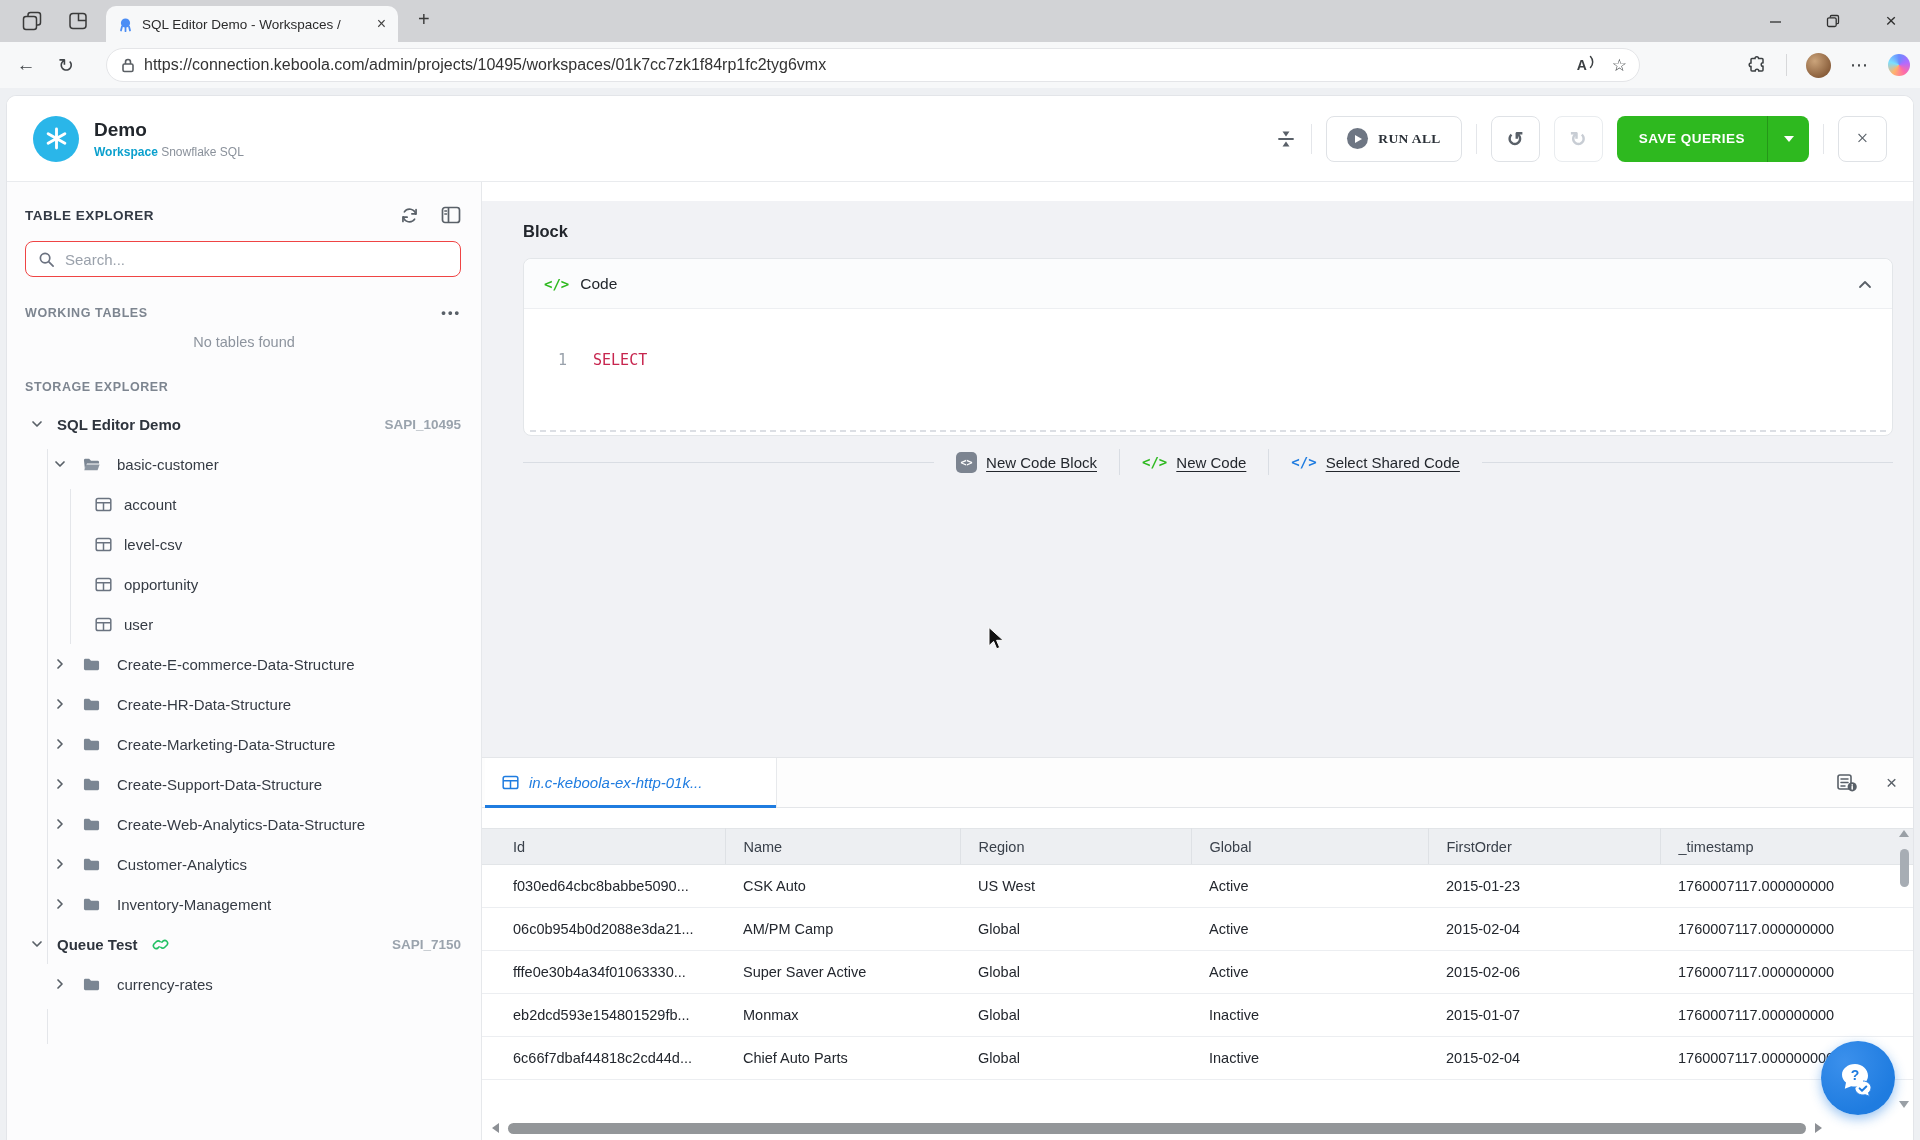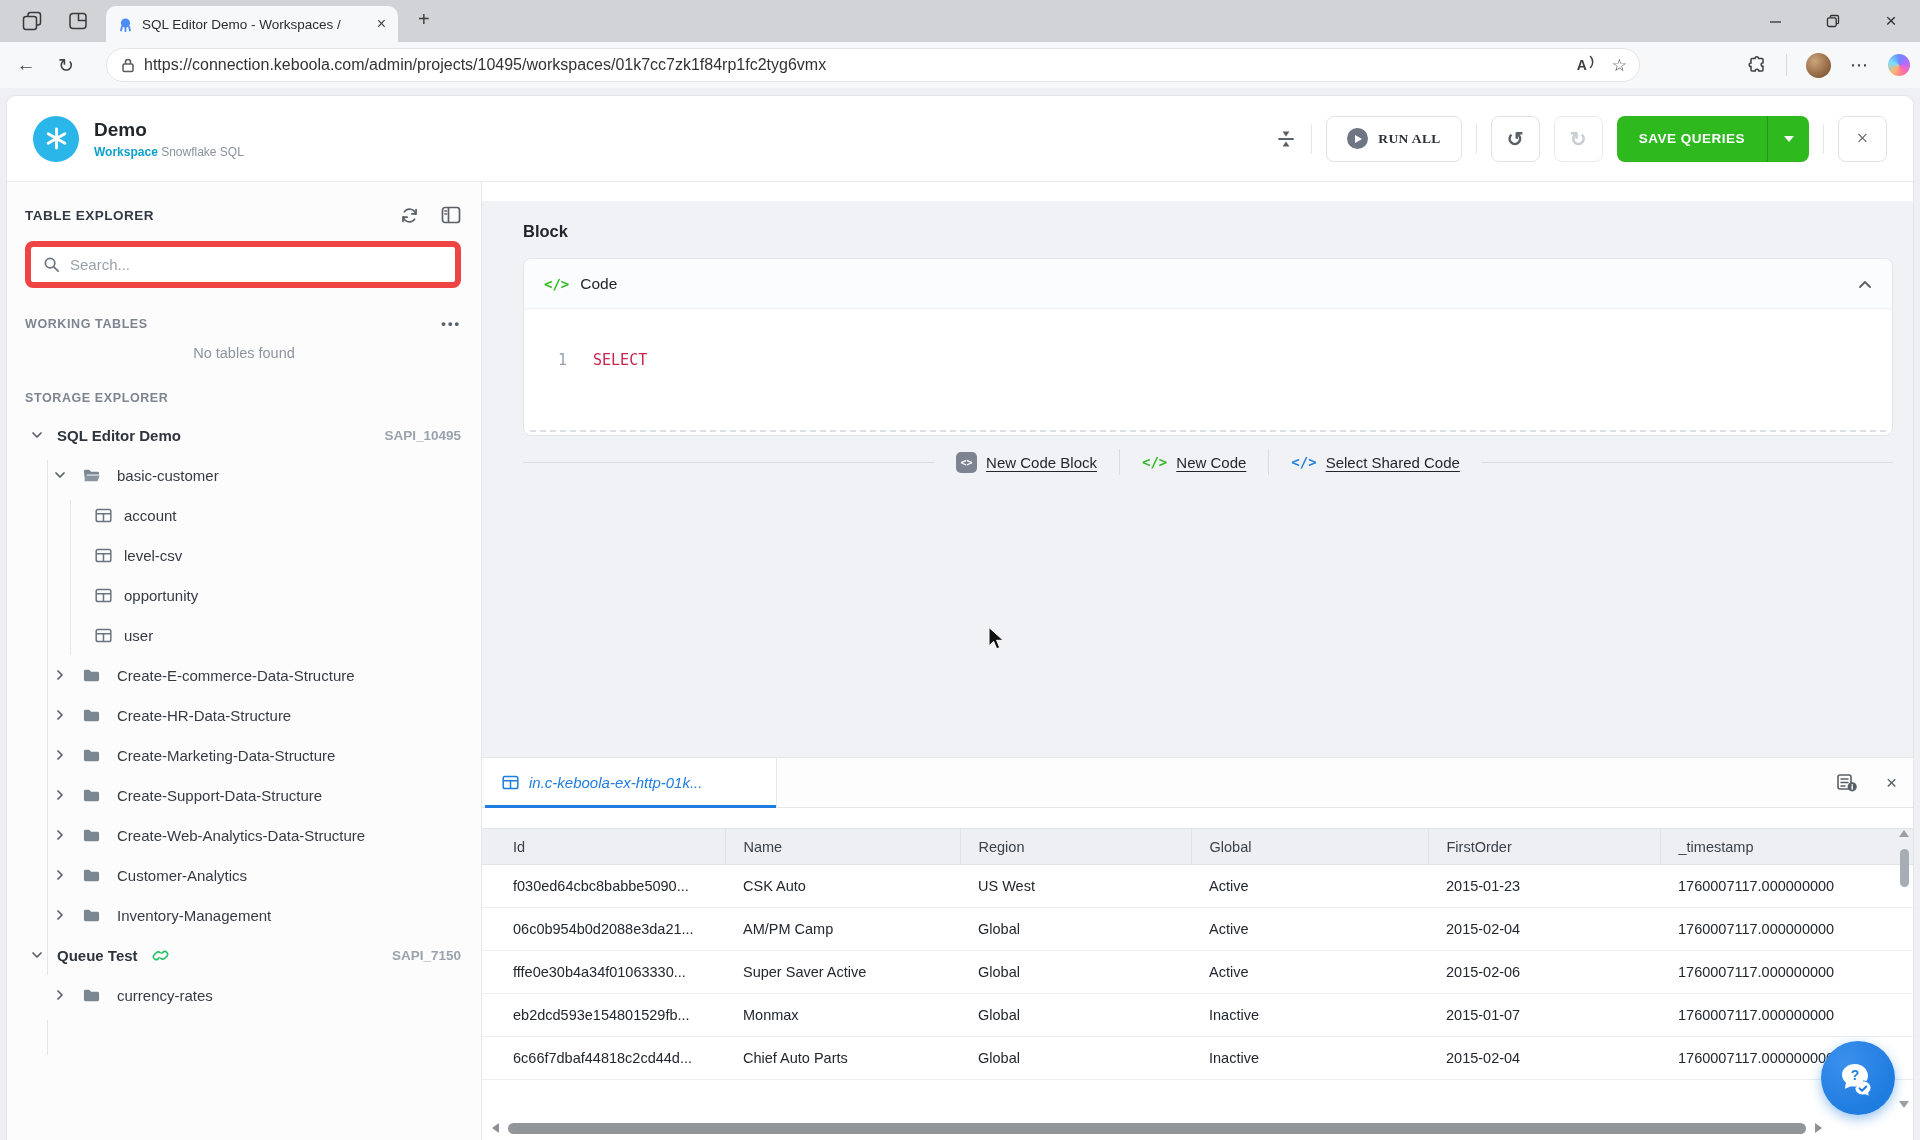--- a/index.html
+++ b/index.html
@@ -60,21 +60,21 @@
   .btn.close-app { width:49px; font-size:21px; color:#596068; font-weight:400; }
 
   .app-body { flex:1; display:flex; min-height:0; border-top:1px solid #e9ebee; }
 
   
   .sidebar { width:475px; flex:0 0 475px; background:#fcfcfd; border-right:1px solid #e6e8eb; position:relative; font-size:15px; }
   .sx-row { display:flex; align-items:center; padding:0 20px 0 18px; }
   .sx-title { margin-top:24px; }
   .sx-title .t { font-size:13.5px; font-weight:700; color:#333a45; letter-spacing:.5px; }
   .sx-title .icons { margin-left:auto; display:flex; gap:22px; color:#596068; }
-  .searchbox { margin:16px 20px 12px 18px; height:47px; border:6px solid #ef4444; border-radius:8px; background:#fff;
+  .searchbox { margin:16px 20px 12px 18px; height:36px; border:1px solid #ef4444; border-radius:8px; background:#fff;
                display:flex; align-items:center; padding:0 12px; gap:10px; }
   .searchbox input { border:none; outline:none; flex:1; font-size:15px; font-family:inherit; color:#333; background:transparent; }
   .searchbox input::placeholder { color:#9aa1ab; }
   .section-label { font-size:12.5px; font-weight:700; color:#7d8590; letter-spacing:.6px; }
   .working { margin-top:28px; }
   .working .dots { margin-left:auto; color:#596068; font-size:13px; letter-spacing:2px; font-weight:700; }
   .empty { text-align:center; color:#8d949e; font-size:14.5px; margin-top:14px; }
   .storage { margin-top:30px; }
   .tree { margin-top:10px; position:relative; }
   .trow { height:40px; display:flex; align-items:center; position:relative; padding-right:20px; }

